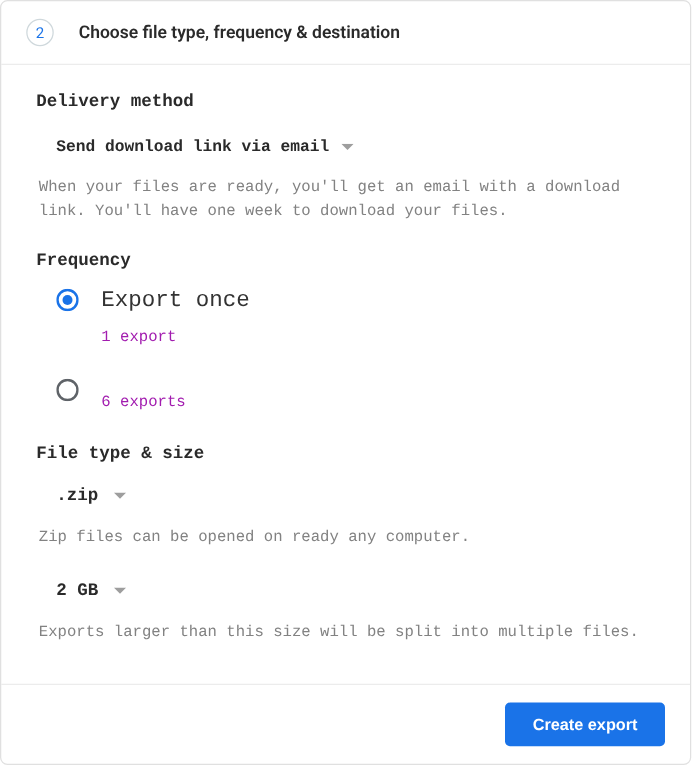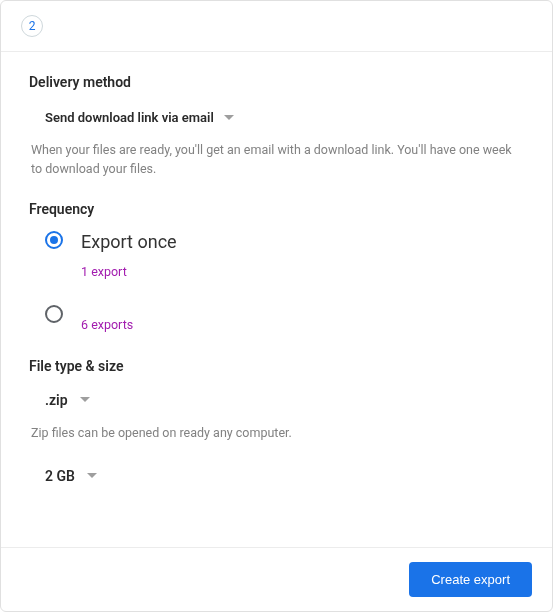--- a/index.html
+++ b/index.html
@@ -39,20 +39,21 @@
   }
   .header-title {
     font-size: 14px;
     font-weight: 600;
     color: #2a2a2a;
   }
   .content {
     padding: 22px 28px 10px 28px;
     flex: 1;
     overflow: hidden;
+    font-family: Liberation Mono, monospace;
   }
   .section-title {
     font-size: 14px;
     font-weight: 600;
     color: #2a2a2a;
     margin-bottom: 14px;
   }
   .dropdown {
     display: inline-flex;
     align-items: center;
@@ -114,33 +115,34 @@
     display: flex;
     justify-content: flex-end;
   }
   .btn-primary {
     background: #1a73e8;
     color: #fff;
     border: none;
     border-radius: 4px;
     padding: 10px 22px;
     font-size: 13px;
-    font-weight: 400;
+    font-weight: 700;
     cursor: pointer;
   }
 </style>
 </head>
 <body>
 
 <div class="card">
 
   <div class="header">
     <div class="step-circle">
       <span>2</span>
     </div>
+    <div class="header-title">Choose file type, frequency &amp; destination</div>
   </div>
 
   <div class="content">
 
     <div class="section">
       <div class="section-title">Delivery method</div>
       <div class="dropdown">
         <span>Send download link via email</span>
         <span class="caret">
           <svg width="10" height="6" viewBox="0 0 10 6">
@@ -196,20 +198,21 @@
       <div class="helper" style="margin-bottom:22px;">Zip files can be opened on ready any computer.</div>
 
       <div class="ft-dropdown">
         <span>2 GB</span>
         <span class="caret">
           <svg width="10" height="6" viewBox="0 0 10 6">
               <path d="M0 0 L5 5 L10 0 Z" fill="#9e9e9e"></path>
             </svg>
         </span>
       </div>
+      <div class="helper">Exports larger than this size will be split into multiple files.</div>
     </div>
 
   </div>
 
   <div class="footer">
     <button class="btn-primary">Create export</button>
   </div>
 
 </div>
 

